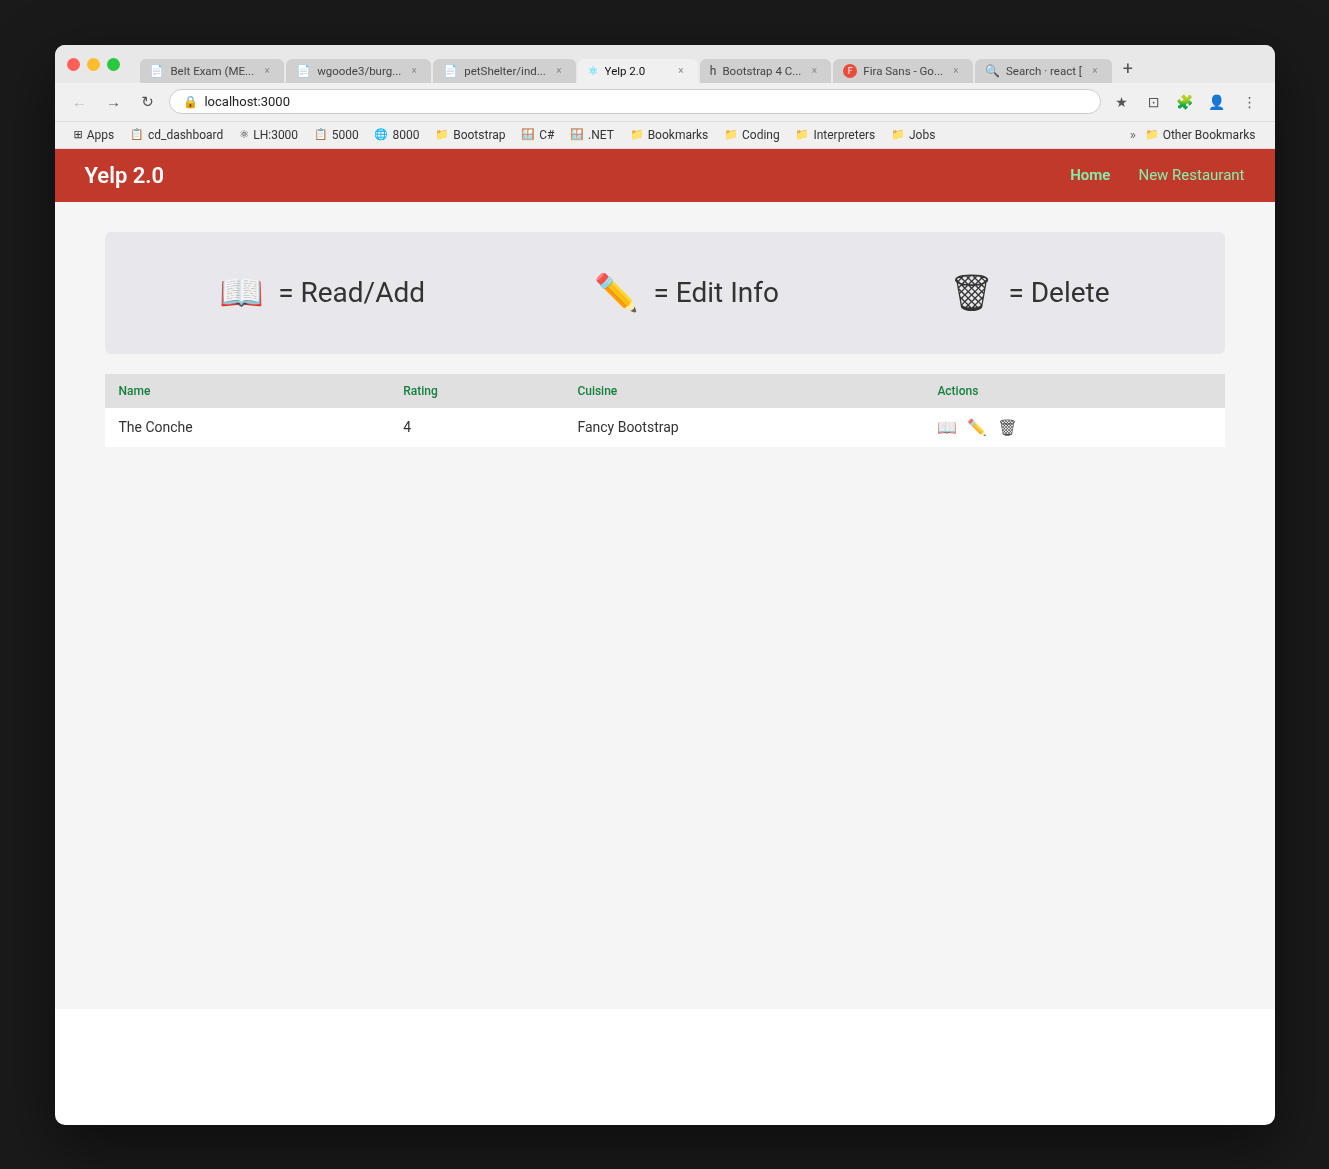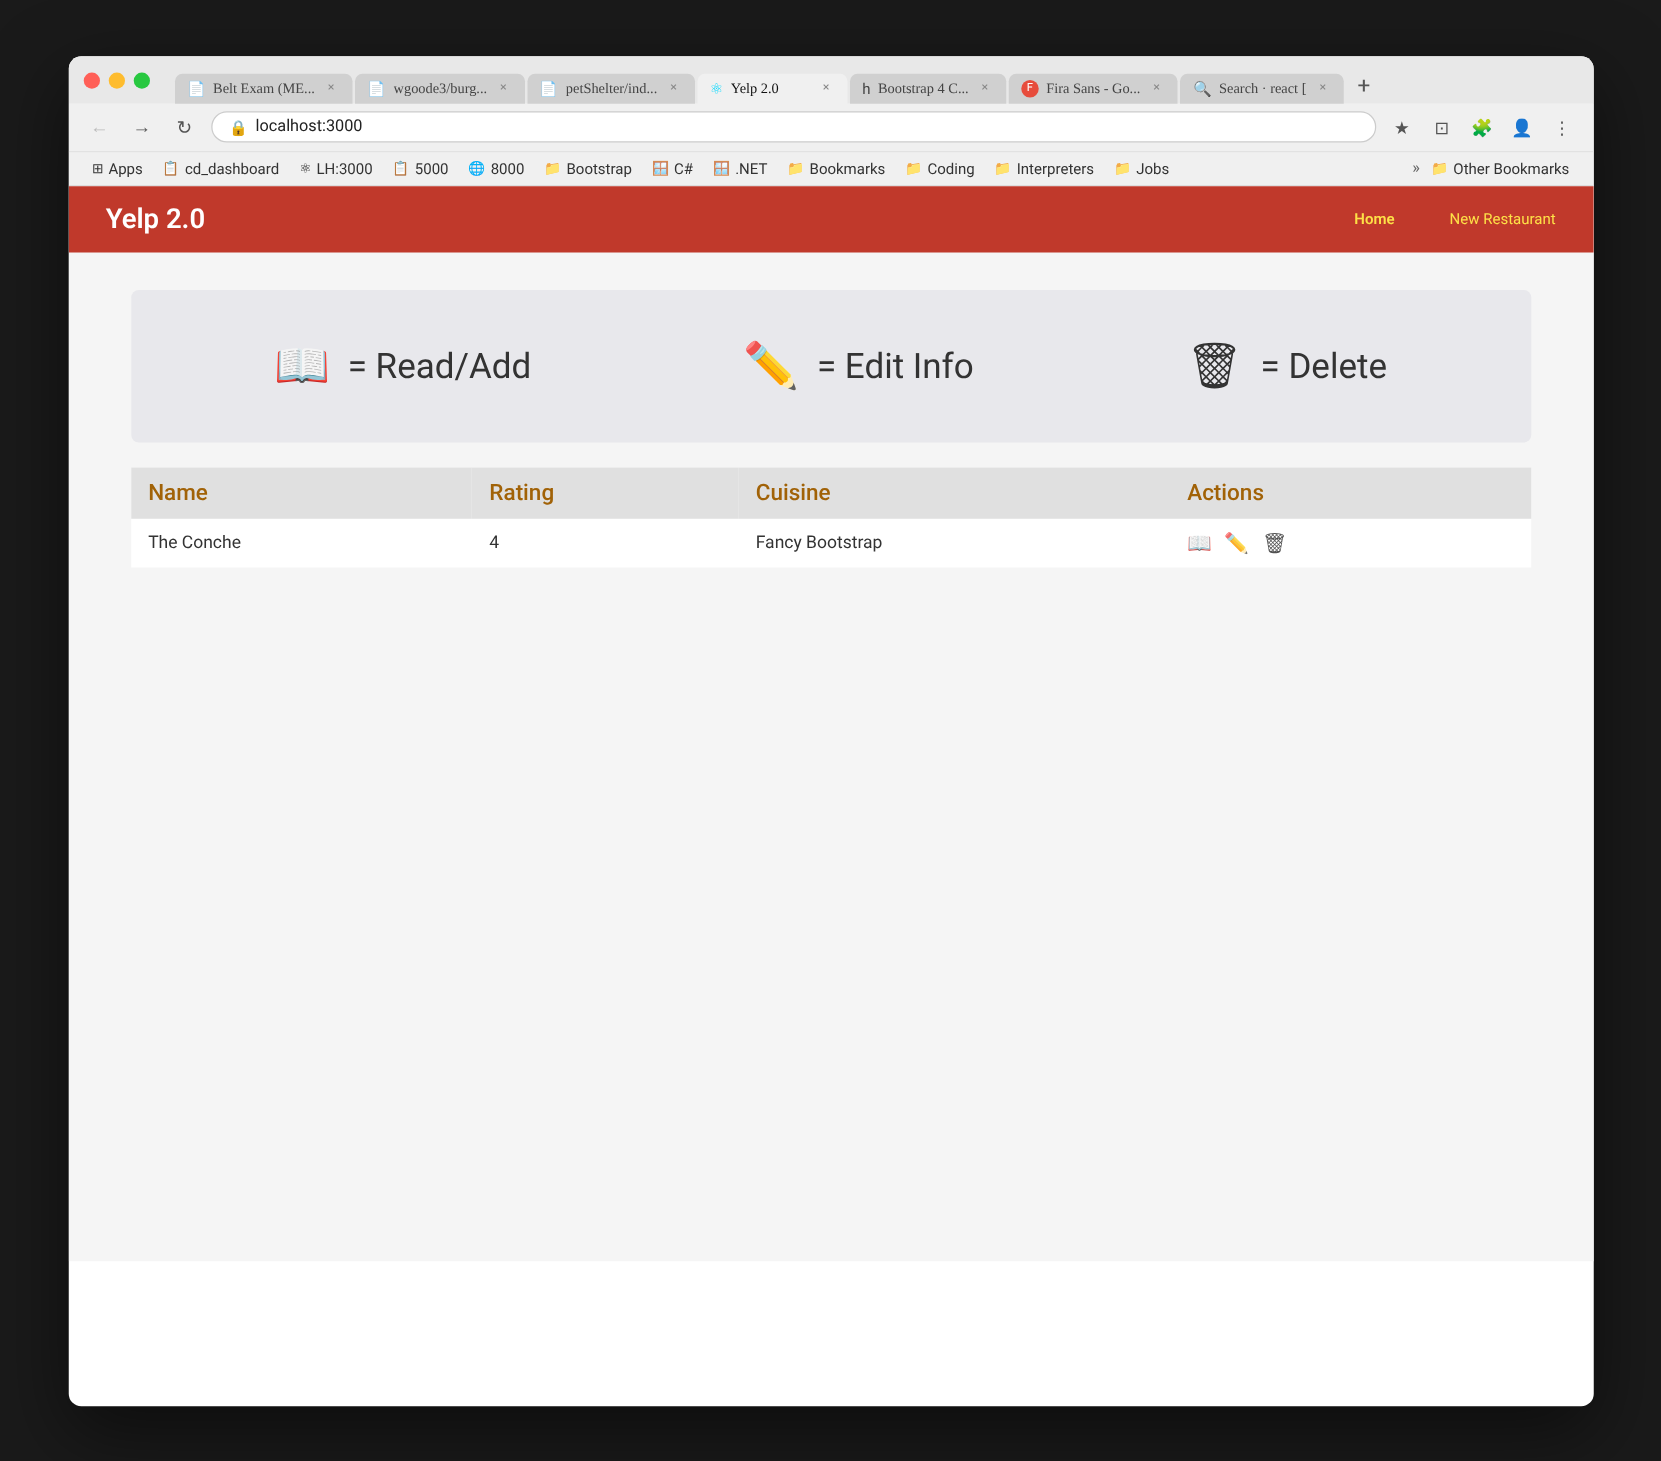--- a/index.html
+++ b/index.html
@@ -72,21 +72,20 @@
       background: #f0f0f0;
       color: #111;
       z-index: 1;
     }
 
     .tab-label {
       overflow: hidden;
       text-overflow: ellipsis;
       white-space: nowrap;
       flex: 1;
-      font-family: Liberation Serif, serif;
     }
 
     .tab-close {
       width: 14px;
       height: 14px;
       border-radius: 50%;
       display: flex;
       align-items: center;
       justify-content: center;
       font-size: 10px;
@@ -219,25 +218,24 @@
       font-weight: 600;
     }
 
     .navbar-links {
       display: flex;
       align-items: center;
       gap: 28px;
     }
 
     .navbar-link {
-      color: #fde047;
-      font-size: 12px;
+      color: #86efac;
+      font-size: 15px;
       text-decoration: none;
       cursor: pointer;
-      margin-left: 16px;
     }
 
     .navbar-link.active {
       font-weight: 600;
     }
 
     
     .legend-box {
       margin: 30px 50px 20px;
       background: #e8e8ec;
@@ -271,23 +269,23 @@
       background: #fff;
     }
 
     thead tr {
       background: #e0e0e0;
     }
 
     thead th {
       padding: 10px 14px;
       text-align: left;
-      font-size: 18px;
+      font-size: 12px;
       font-weight: 500;
-      color: #a16207;
+      color: #15803d;
     }
 
     tbody tr {
       border-bottom: 1px solid #404040;
     }
 
     tbody tr:last-child {
       border-bottom: none;
     }
 

